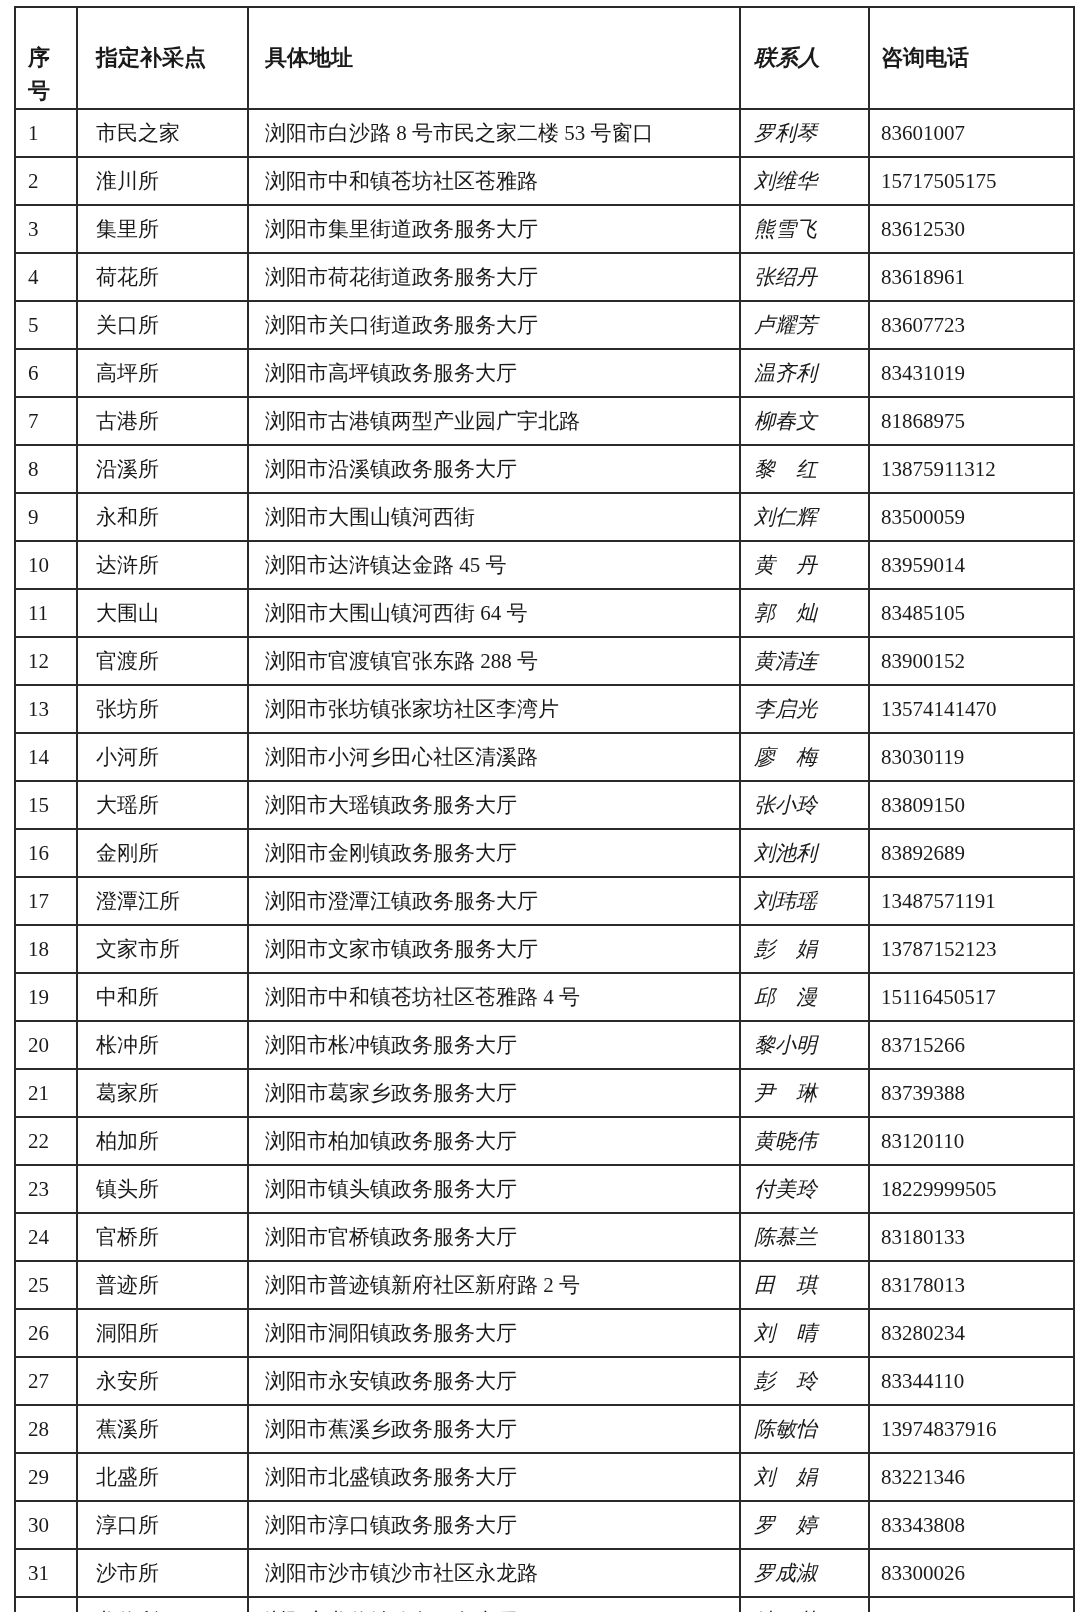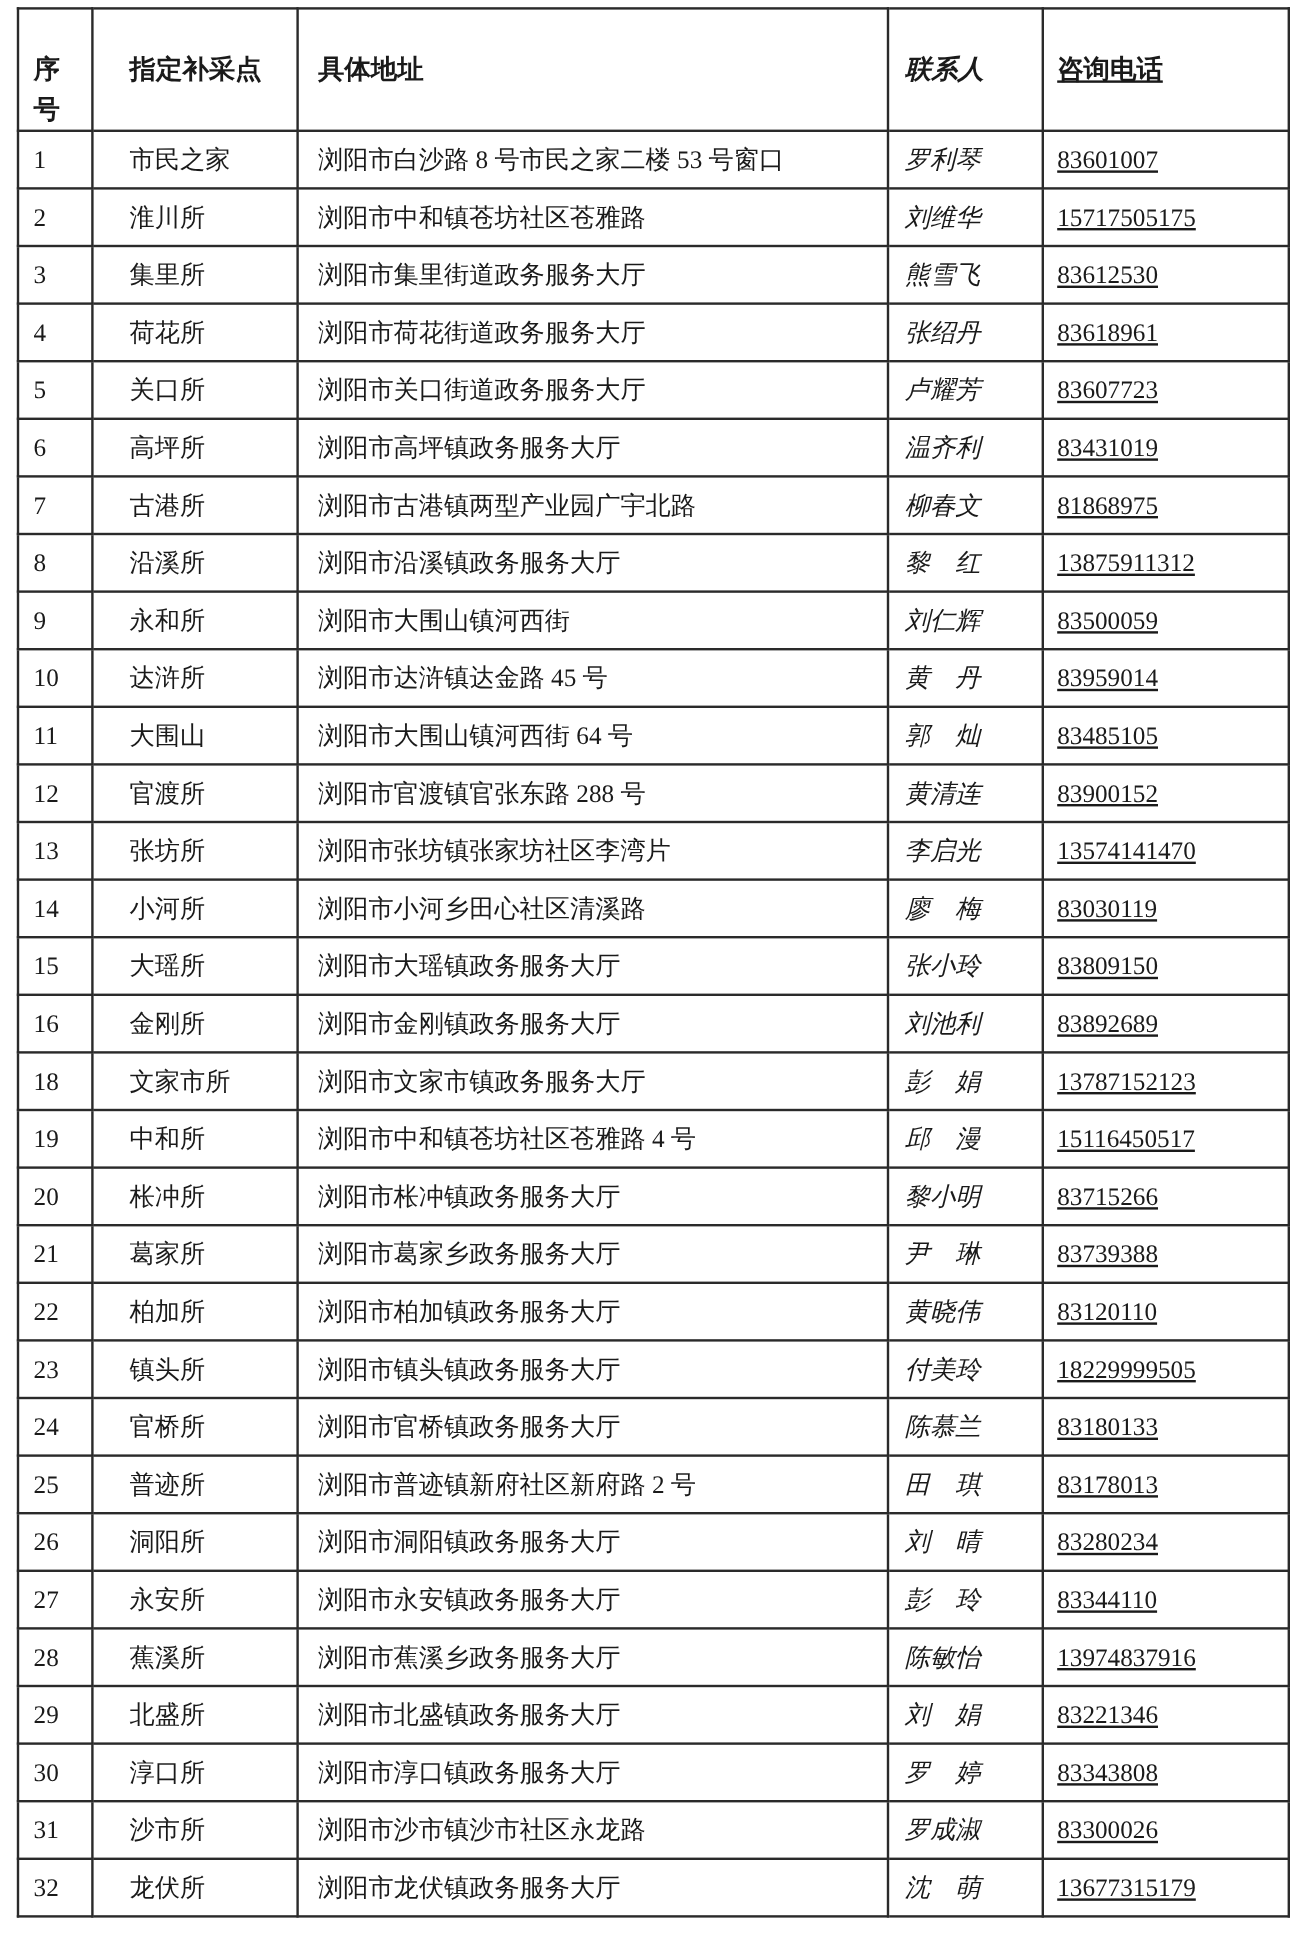--- a/index.html
+++ b/index.html
@@ -40,24 +40,24 @@
   .doc-table th {
     font-weight: bold;
     font-size: 22px;
   }
   .doc-table td {
     font-size: 21px;
     font-weight: normal;
   }
   
   .c0 { padding-left: 12px; }
-  .c1 { padding-left: 30px; }
+  .c1 { padding-left: 18px; }
   .c2 { padding-left: 16px; font-family: Liberation Serif, serif; }
   .c3 { padding-left: 13px; font-style: italic; }
-  .c4 { padding-left: 11px; text-decoration: underline; }
+  .c4 { padding-left: 11px; }
   
   th.c0 .wrap2 {
     display: inline-block;
     width: 1.06em;
     word-break: break-all;
     line-height: 1.5;
     white-space: normal;
     margin-top: 32px;
   }
 </style>
@@ -189,20 +189,27 @@
           <td class="c4">83809150</td>
         </tr>
         <tr>
           <td class="c0">16</td>
           <td class="c1">金刚所</td>
           <td class="c2">浏阳市金刚镇政务服务大厅</td>
           <td class="c3">刘池利</td>
           <td class="c4">83892689</td>
         </tr>
         <tr>
+          <td class="c0">17</td>
+          <td class="c1">澄潭江所</td>
+          <td class="c2">浏阳市澄潭江镇政务服务大厅</td>
+          <td class="c3">刘玮瑶</td>
+          <td class="c4">13487571191</td>
+        </tr>
+        <tr>
           <td class="c0">18</td>
           <td class="c1">文家市所</td>
           <td class="c2">浏阳市文家市镇政务服务大厅</td>
           <td class="c3">彭　娟</td>
           <td class="c4">13787152123</td>
         </tr>
         <tr>
           <td class="c0">19</td>
           <td class="c1">中和所</td>
           <td class="c2">浏阳市中和镇苍坊社区苍雅路 4 号</td>

